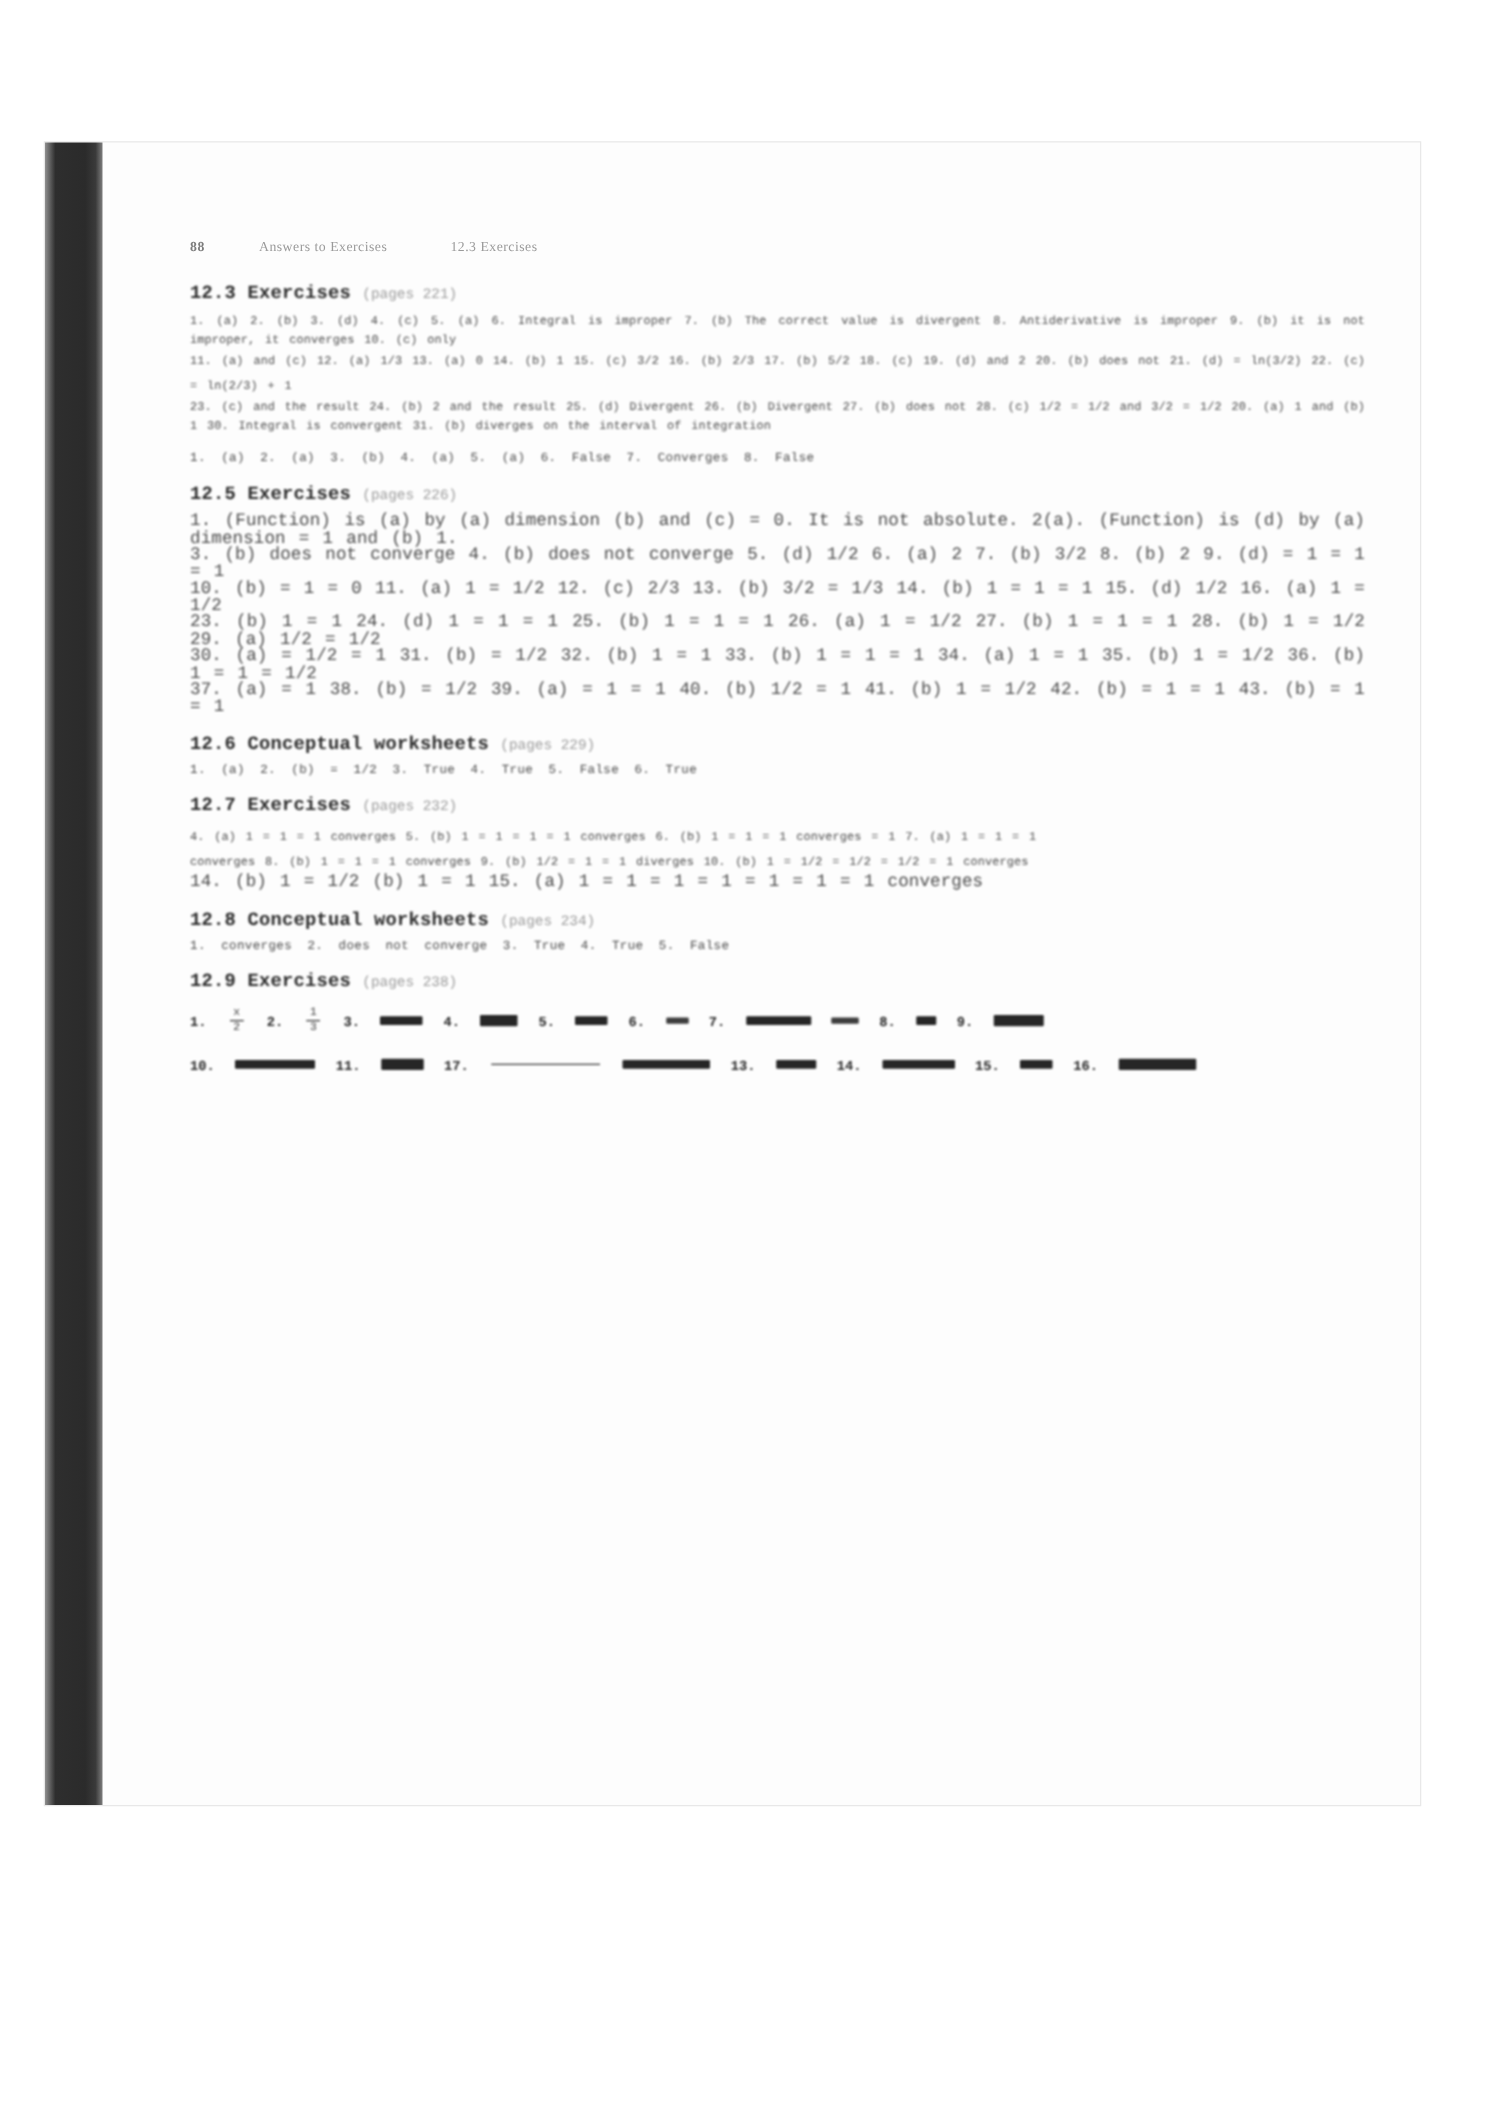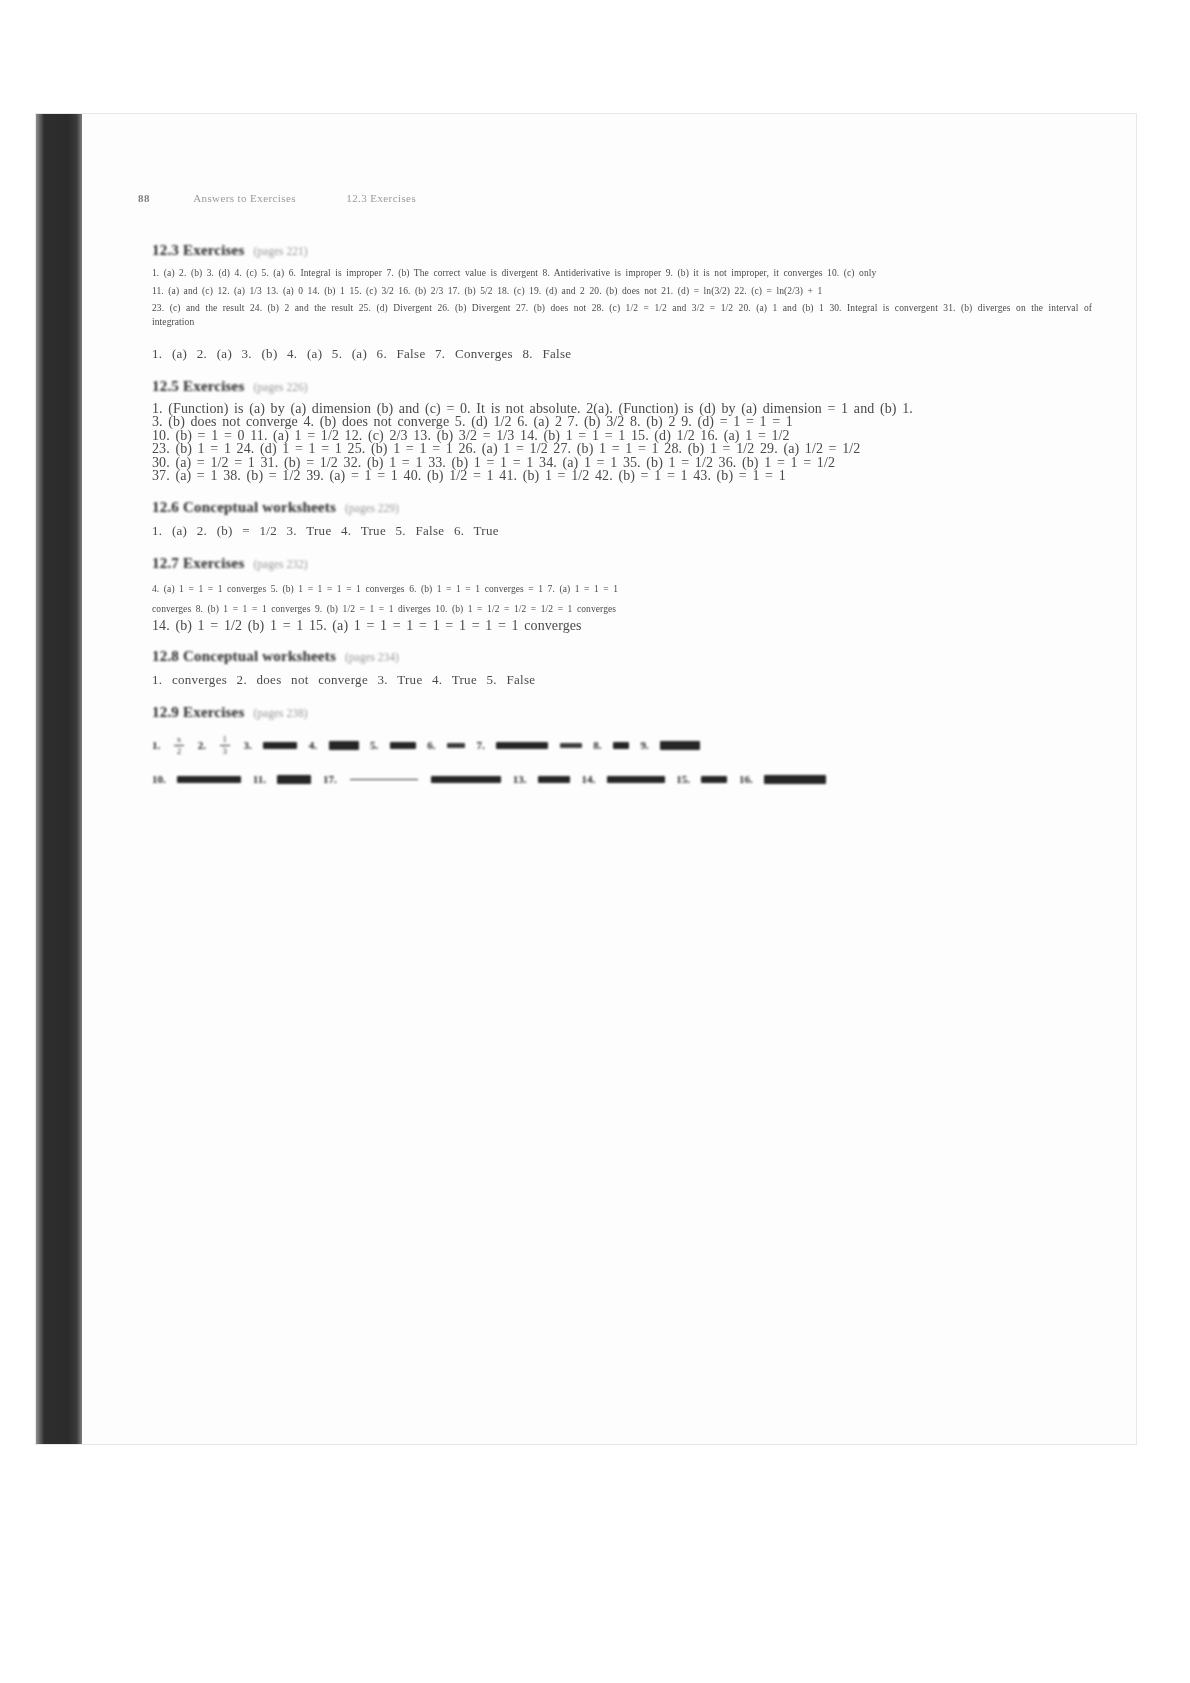--- a/index.html
+++ b/index.html
@@ -41,21 +41,21 @@
   .page-body {
     position: absolute;
     left: 78px;
     top: 0;
     right: 0;
     height: 100%;
   }
   .running-head {
     position: absolute;
     top: 78px;
-    left: 24px;
+    left: 38px;
     width: 940px;
     font-size: 11px;
     color: #8c8c8c;
     letter-spacing: 0.4px;
     font-family: Liberation Serif, serif;
   }
   .running-head .folio {
     display: inline-block;
     width: 52px;
     font-weight: bold;
@@ -86,40 +86,41 @@
     filter: blur(0.9px);
   }
   h2.sec-head .page-ref {
     font-weight: normal;
     font-size: 11.5px;
     color: #9b9b9b;
     margin-left: 9px;
     letter-spacing: 0;
   }
   .block {
-    margin: 16px 0 14px 0;
+    margin: 0 0 14px 0;
+    font-family: Liberation Mono, monospace;
   }
   .para {
     font-size: 9.5px;
     line-height: 14.5px;
     color: #4a4a4a;
     text-align: justify;
     filter: blur(0.75px);
     letter-spacing: 0.1px;
     word-spacing: 2px;
   }
   .para.sparse {
     line-height: 20px;
   }
   .para.dense {
     line-height: 13.5px;
     font-size: 14px;
   }
   .ansline {
-    font-size: 13px;
+    font-size: 10px;
     color: #4a4a4a;
     filter: blur(0.75px);
     word-spacing: 6px;
     letter-spacing: 0.3px;
   }
   .big-eq {
     font-size: 14px;
     line-height: 34px;
     color: #3a3a3a;
     filter: blur(0.8px);

